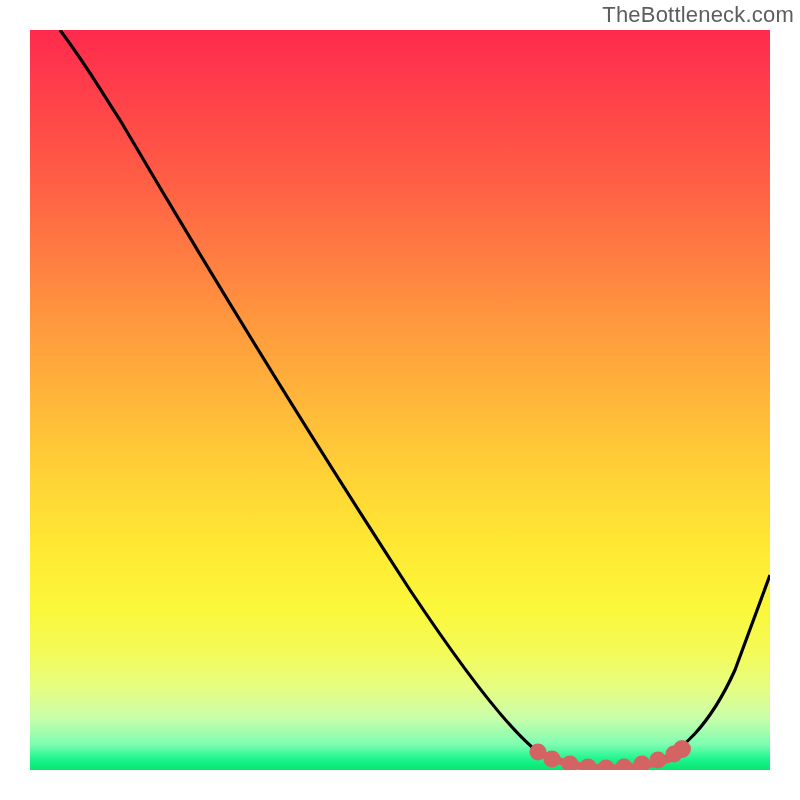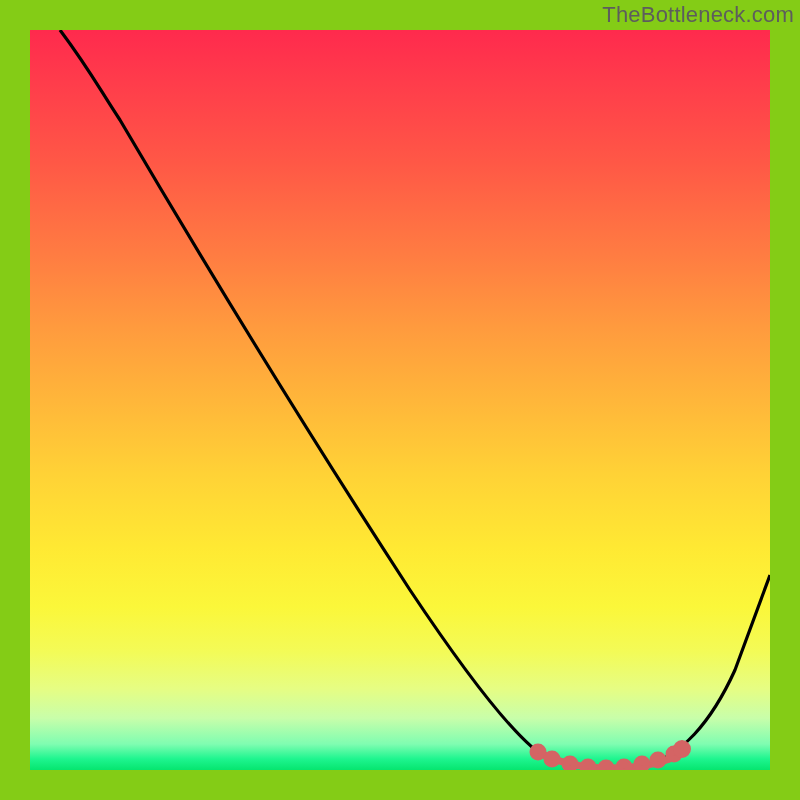--- a/index.html
+++ b/index.html
@@ -8,21 +8,21 @@
     width: 800px;
     height: 800px;
     background: #000;
     overflow: hidden;
     font-family: Arial, Helvetica, sans-serif;
   }
   .frame {
     position: relative;
     width: 800px;
     height: 800px;
-    background: #84cc16;
+    background: #ffffff;
   }
   .watermark {
     position: absolute;
     top: 2px;
     right: 6px;
     color: #5d5d5d;
     font-size: 22px;
     font-weight: 500;
     letter-spacing: 0.2px;
     z-index: 3;

